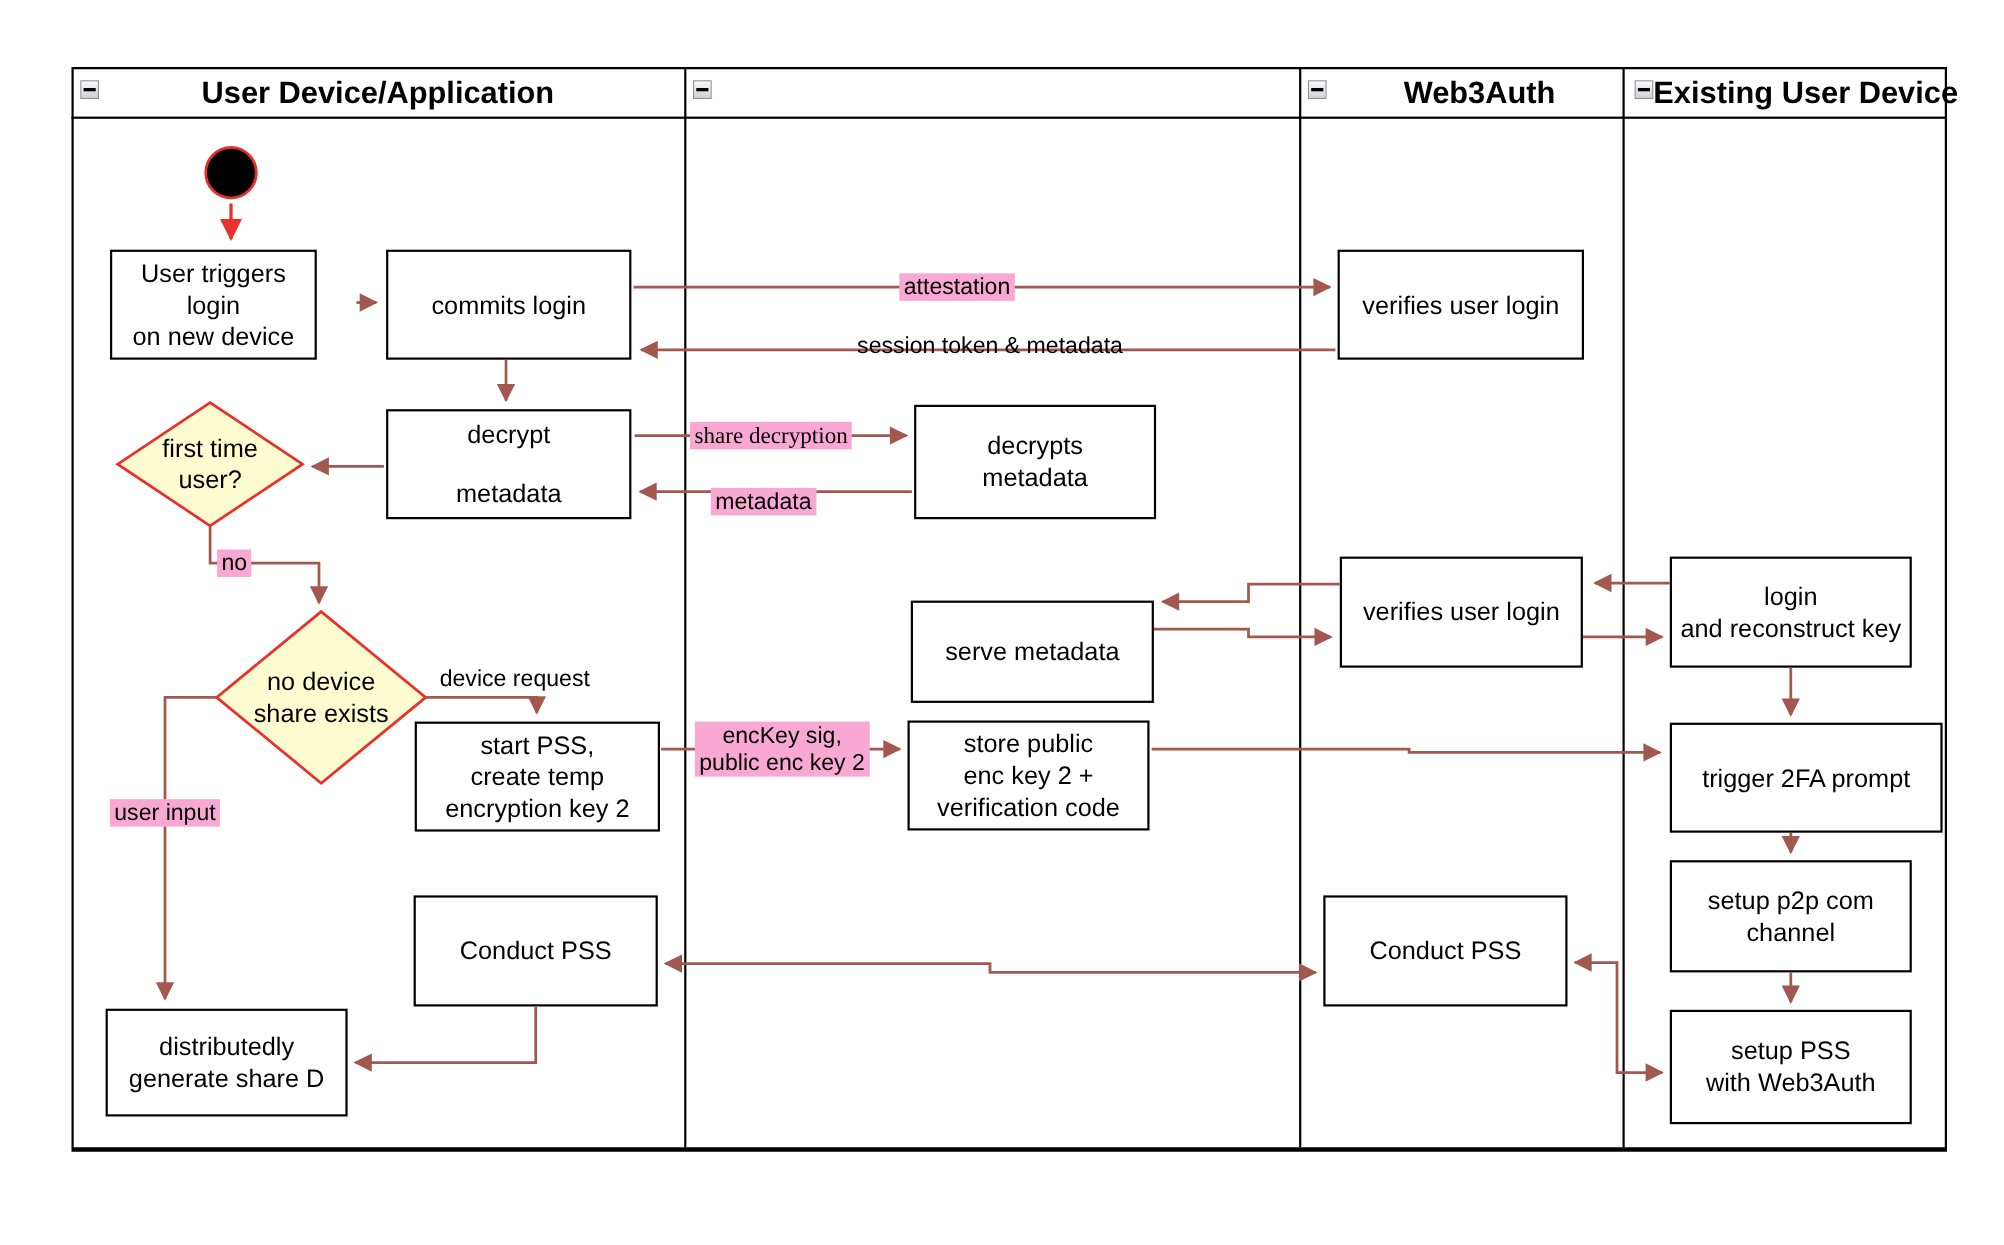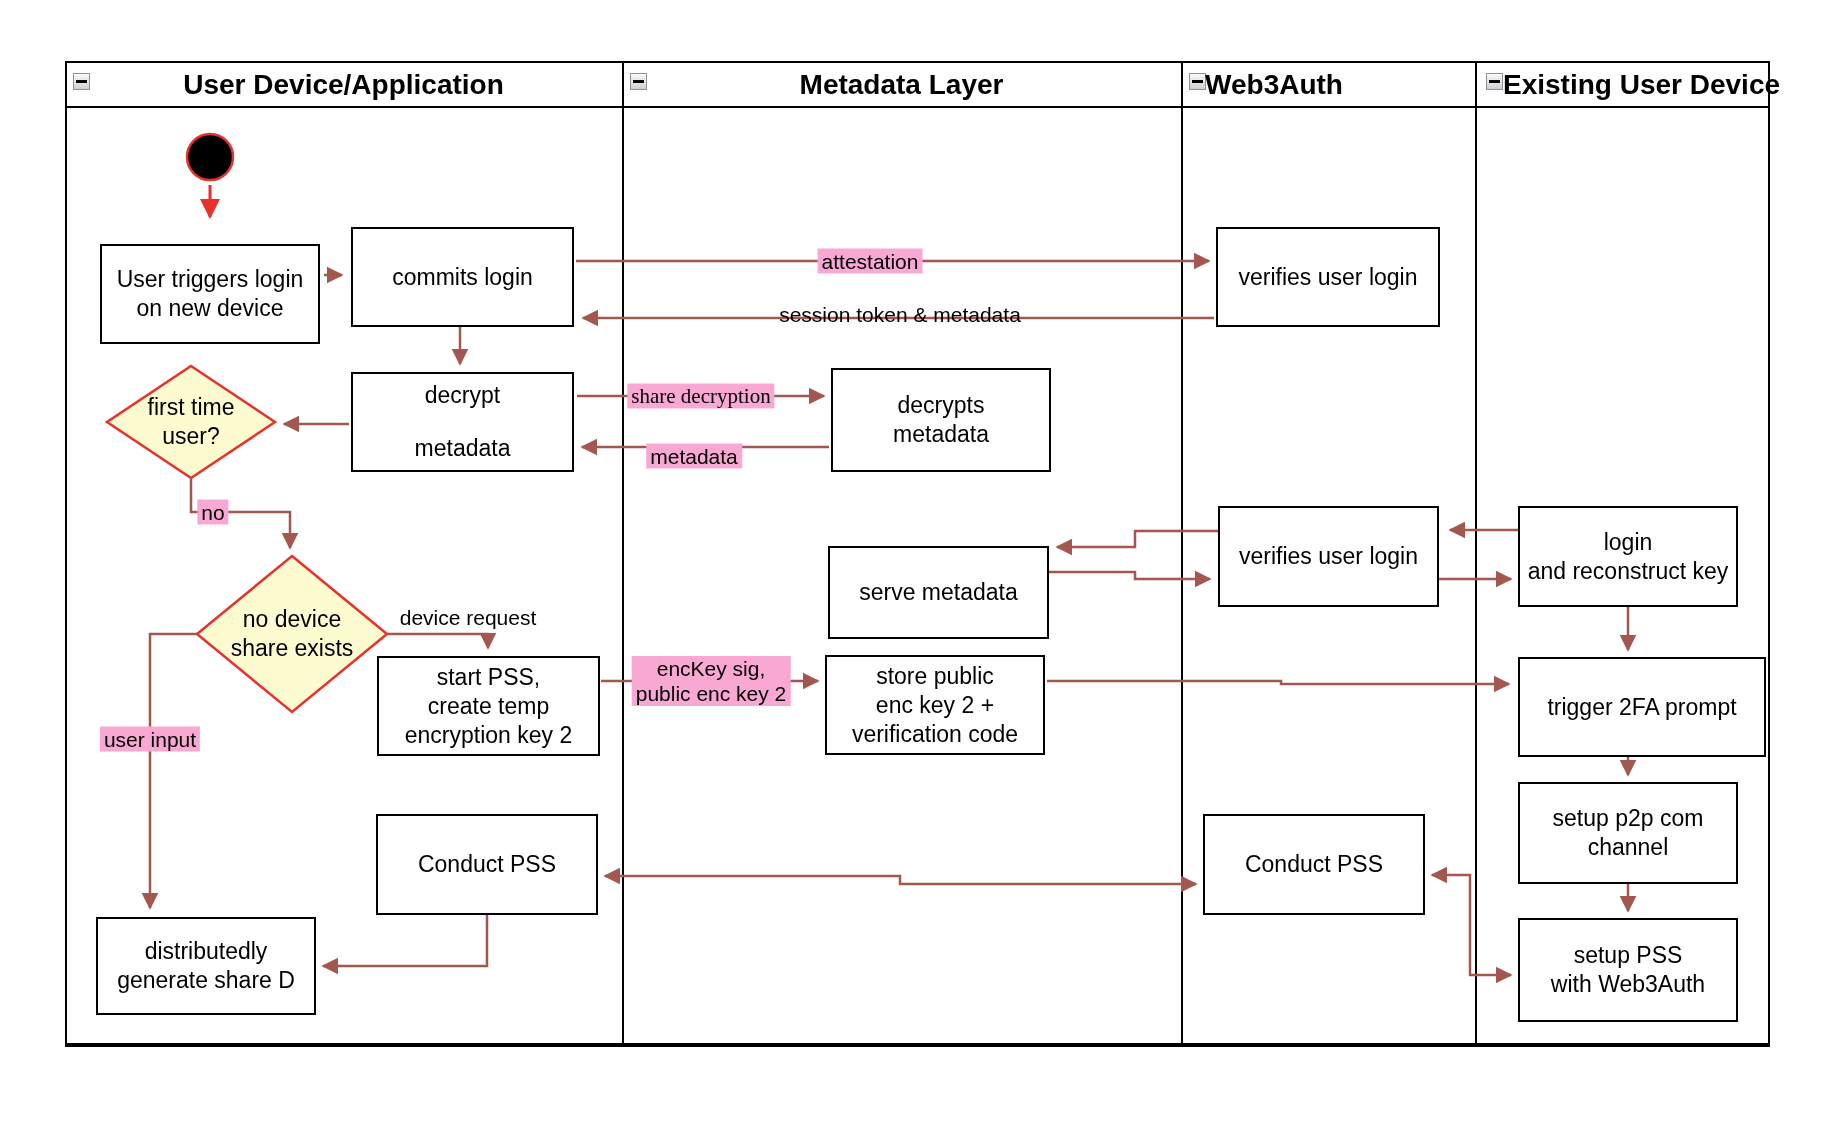--- a/index.html
+++ b/index.html
@@ -48,39 +48,38 @@
   <div class="header-underline"></div>
 
   <div class="collapse" style="left:73px;top:73px;">
       <div class="bar"></div>
     </div>
   <div class="lane-title" style="left:67px;width:553px;">User Device/Application</div>
 
   <div class="collapse" style="left:630px;top:73px;">
       <div class="bar"></div>
     </div>
-  <div class="lane-title" style="left:624px;width:555px;">Metadata Layer</div>
 
   <div class="collapse" style="left:1189px;top:73px;">
       <div class="bar"></div>
     </div>
-  <div class="lane-title" style="left:1129px;width:290px;">Web3Auth</div>
+  <div class="lane-title" style="left:1183px;width:290px;padding-left:17px;">Web3Auth</div>
 
   <div class="collapse" style="left:1486px;top:73px;">
       <div class="bar"></div>
     </div>
   <div class="lane-title" style="left:1503px;width:267px;text-align:left;">Existing User Device</div>
 
   <svg class="under" width="1822" height="1132">
     <polygon points="191,366 275,422 191,478 107,422" fill="#fcfcd0" stroke="#e8312a" stroke-width="2.5"></polygon>
     <polygon points="292,556 387,634 292,712 197,634" fill="#fcfcd0" stroke="#e8312a" stroke-width="2.5"></polygon>
     <circle cx="210" cy="157" r="23" fill="#000" stroke="#e8312a" stroke-width="2.5"></circle>
   </svg>
 
-  <div class="node" style="left:100px;top:227px;width:220px;height:100px;margin-top:17px;">
+  <div class="node" style="left:100px;top:227px;width:188px;height:100px;">
     <div>User triggers login</div>
     <div>on new device</div>
   </div>
   <div class="node" style="left:351px;top:227px;width:223px;height:100px;">
     <div>commits login</div>
   </div>
   <div class="node" style="left:1216px;top:227px;width:224px;height:100px;">
     <div>verifies user login</div>
   </div>
   <div class="node" style="left:351px;top:372px;width:223px;height:100px;gap:24px;">

